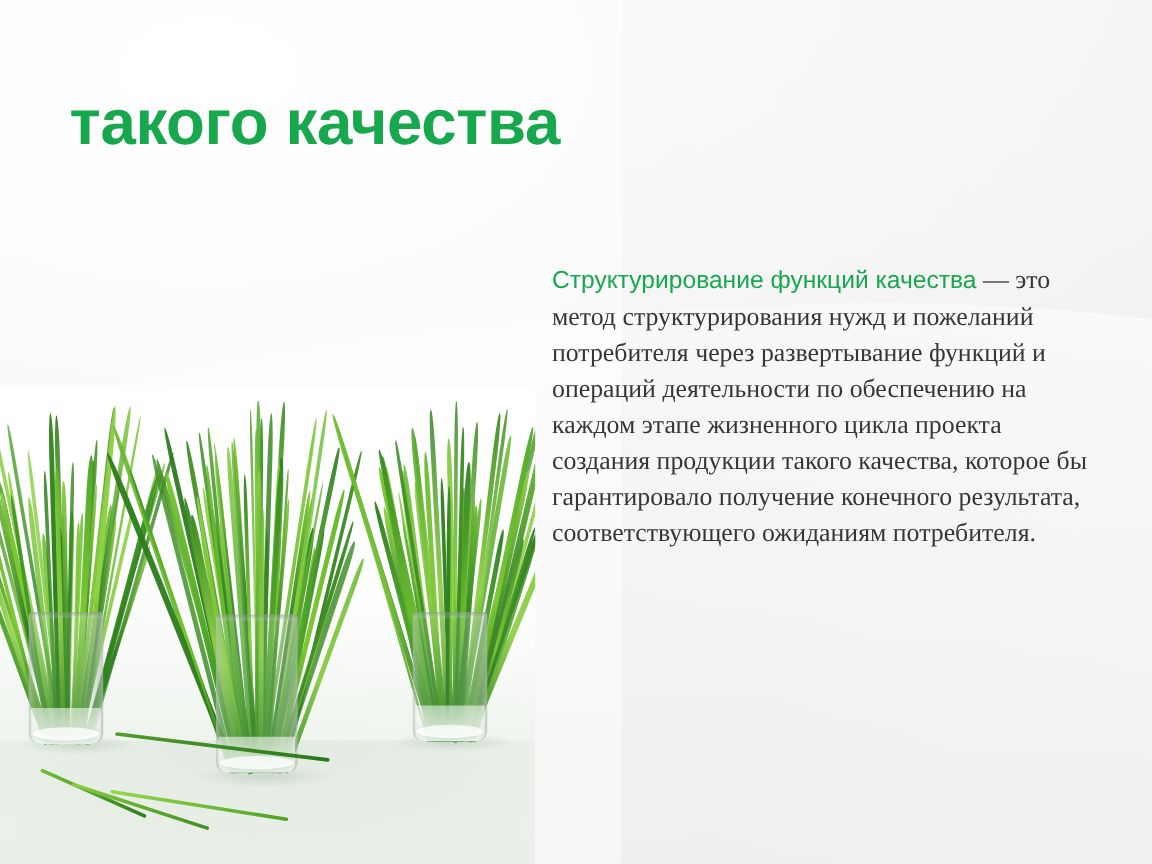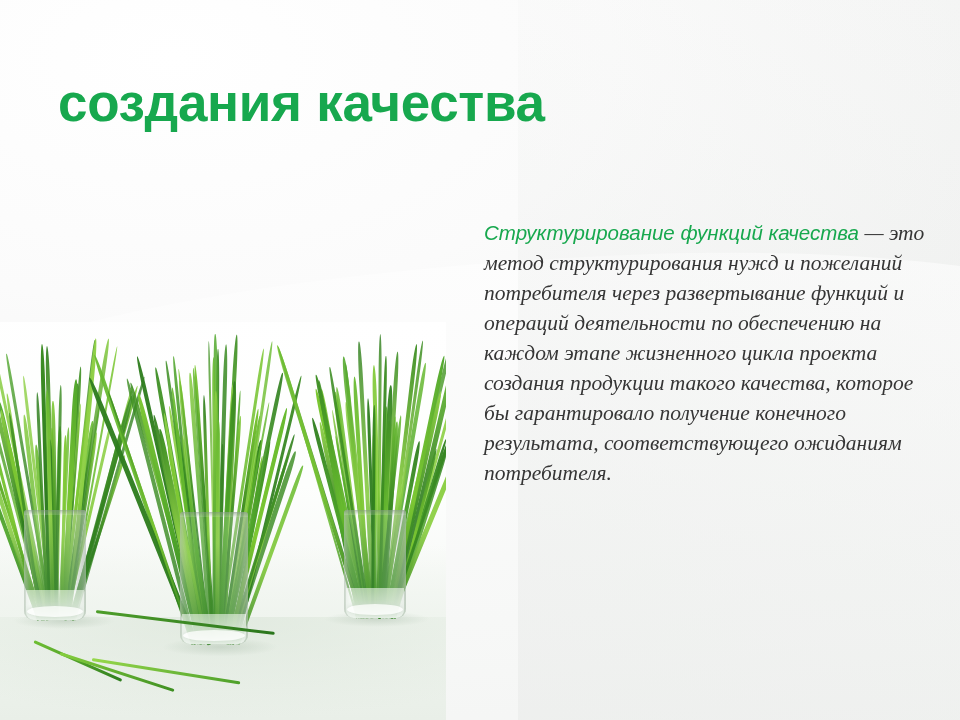--- a/index.html
+++ b/index.html
@@ -52,29 +52,28 @@
     font-weight: bold;
     line-height: 1.12;
     letter-spacing: -0.3px;
     white-space: pre-line;
   }
   .title .line2 { display: block; padding-left: 12px; }
 
   
   .body-text {
     position: absolute;
-    left: 484px;
+    left: 460px;
     top: 196px;
     width: 458px;
     font-family: "Liberation Serif", serif;
     font-size: 21.5px;
     line-height: 30px;
     color: #353535;
     text-align: left;
-    font-style: italic;
   }
   .body-text .lead {
     font-family: "Liberation Sans", sans-serif;
     font-size: 20.5px;
     font-weight: normal;
   }
 
   
   .photo {
     position: absolute;
@@ -157,21 +156,21 @@
 </head>
 <body>
 
 <div class="slide">
 
   <div class="bg-base"></div>
   <div class="bg-curve"></div>
   <div class="bg-corner-dark"></div>
 
   <div class="title" style="color: rgb(23, 168, 78);">
-    <span class="line2">создания качества</span>
+    <span class="line2">такого качества</span>
   </div>
 
   <div class="photo">
     <div class="floor"></div>
     <div class="floor-shade"></div>
 
     <div class="vase-shadow" style="left:-6px; top:288px; width:140px; height:22px;"></div>
     <div class="vase-shadow" style="left:140px; top:312px; width:160px; height:26px;"></div>
     <div class="vase-shadow" style="left:304px; top:286px; width:146px; height:22px;"></div>
 

